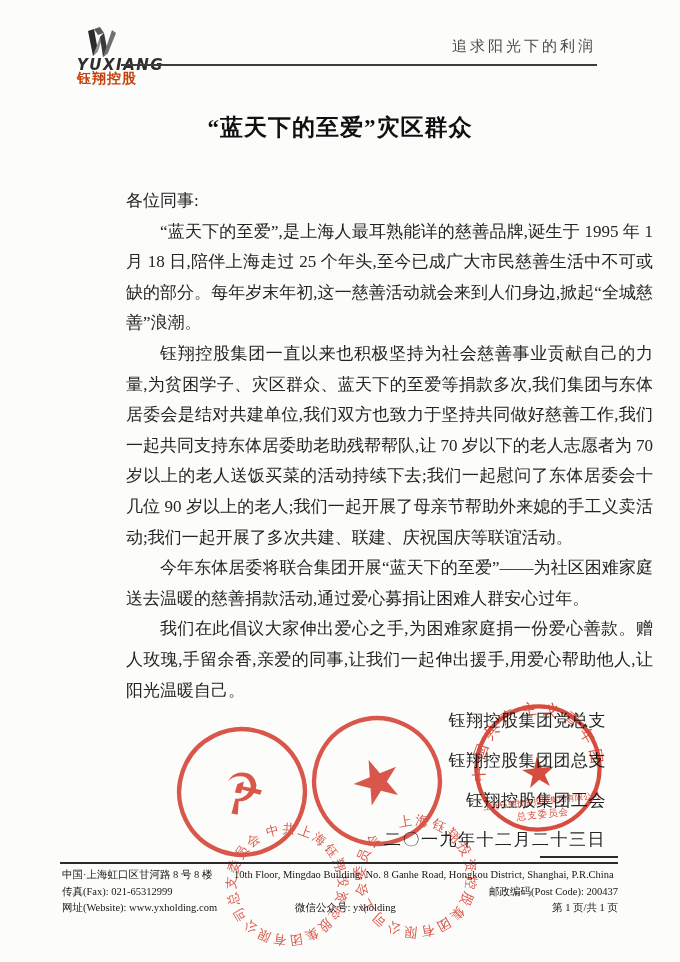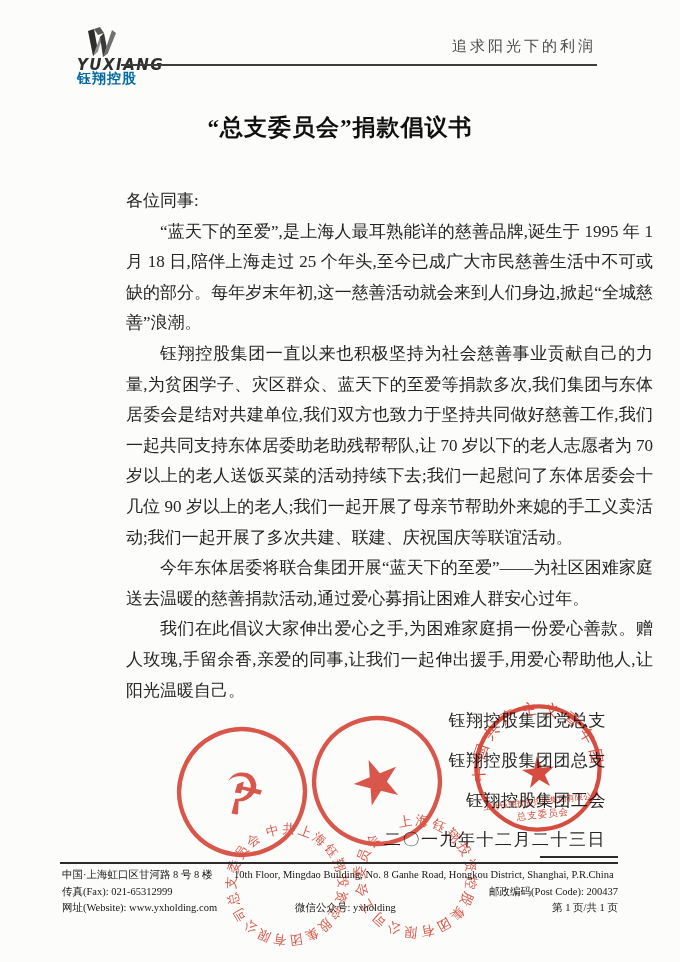--- a/index.html
+++ b/index.html
@@ -7,21 +7,21 @@
     position:relative;width:680px;height:962px;margin:0 auto;
     background:#fcfcfa;overflow:hidden;
     font-family:"Liberation Serif","DejaVu Serif",serif;color:#1f1f1f;
   }
   
   .logo-mark{position:absolute;left:84px;top:25px;width:32px;height:36px;}
   .logo-en{position:absolute;left:77px;top:56px;font-family:"DejaVu Sans",sans-serif;
     font-style:italic;font-weight:bold;font-size:15px;letter-spacing:1.5px;color:#2e2e2e;}
   .header-rule{position:absolute;left:121px;top:64px;width:476px;height:2px;background:#3d3d3d;}
   .logo-cn{position:absolute;left:77px;top:70px;font-family:"Liberation Sans","DejaVu Sans",sans-serif;
-    font-weight:bold;font-size:14px;letter-spacing:1px;color:#0369a1;}
+    font-weight:bold;font-size:14px;letter-spacing:1px;color:#c2410c;}
   .tagline{position:absolute;right:84px;top:37px;font-size:15px;letter-spacing:3px;color:#4a4a4a;}
   
   .doc-title{position:absolute;left:0;top:112px;width:100%;text-align:center;
     font-size:23px;font-weight:bold;letter-spacing:1px;color:#101010;}
   
   .doc-body{position:absolute;left:78px;top:186px;width:527px;
     font-size:17px;line-height:30.6px;text-align:justify;color:#242424;margin-left:48px;}
   .doc-body p{margin:0;text-indent:2em;}
   .doc-body p.salutation{text-indent:0;}
   
@@ -58,21 +58,21 @@
       <polygon points="16,11 20,7 24,27 19,31" fill="#3a3a3a"></polygon>
       <polygon points="24,27 19,31 28,4 32,7" fill="#707070"></polygon>
       <polygon points="10,3 16,1 20,7 14,9" fill="#5a5a5a"></polygon>
     </svg>
   </div>
   <div class="logo-en">YUXIANG</div>
   <div class="header-rule"></div>
   <div class="logo-cn">钰翔控股</div>
   <div class="tagline">追求阳光下的利润</div>
 
-  <div class="doc-title">“总支委员会”捐款倡议书</div>
+  <div class="doc-title">“蓝天下的至爱”灾区群众</div>
 
   <div class="doc-body">
     <p class="salutation">各位同事:</p>
     <p>“蓝天下的至爱”,是上海人最耳熟能详的慈善品牌,诞生于 1995 年 1 月 18 日,陪伴上海走过 25 个年头,至今已成广大市民慈善生活中不可或缺的部分。每年岁末年初,这一慈善活动就会来到人们身边,掀起“全城慈善”浪潮。</p>
     <p>钰翔控股集团一直以来也积极坚持为社会慈善事业贡献自己的力量,为贫困学子、灾区群众、蓝天下的至爱等捐款多次,我们集团与东体居委会是结对共建单位,我们双方也致力于坚持共同做好慈善工作,我们一起共同支持东体居委助老助残帮帮队,让 70 岁以下的老人志愿者为 70 岁以上的老人送饭买菜的活动持续下去;我们一起慰问了东体居委会十几位 90 岁以上的老人;我们一起开展了母亲节帮助外来媳的手工义卖活动;我们一起开展了多次共建、联建、庆祝国庆等联谊活动。</p>
     <p>今年东体居委将联合集团开展“蓝天下的至爱”——为社区困难家庭送去温暖的慈善捐款活动,通过爱心募捐让困难人群安心过年。</p>
     <p>我们在此倡议大家伸出爱心之手,为困难家庭捐一份爱心善款。赠人玫瑰,手留余香,亲爱的同事,让我们一起伸出援手,用爱心帮助他人,让阳光温暖自己。</p>
   </div>
 
   <div class="sig-block">

